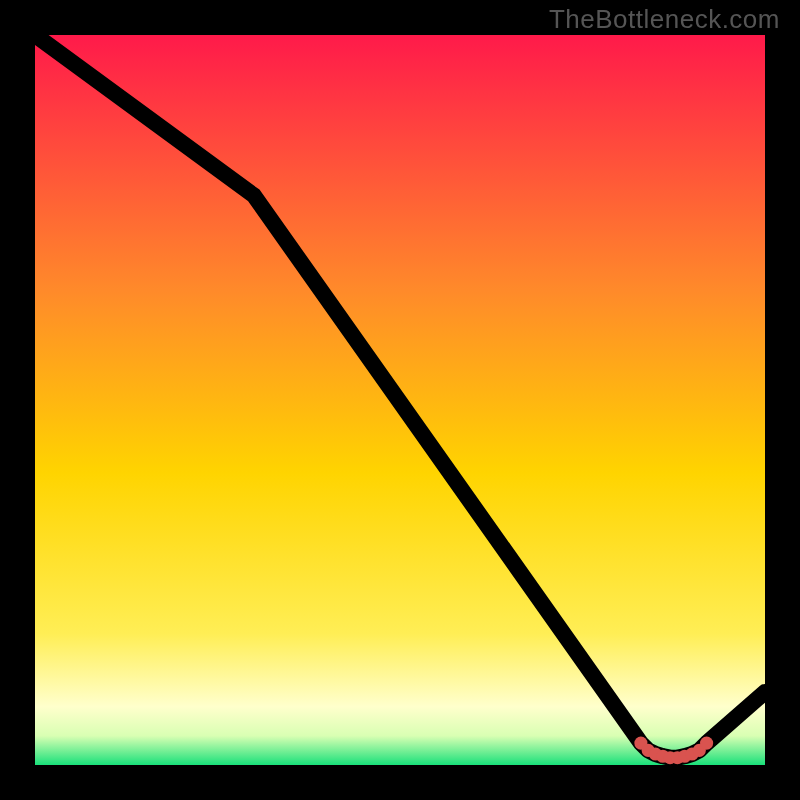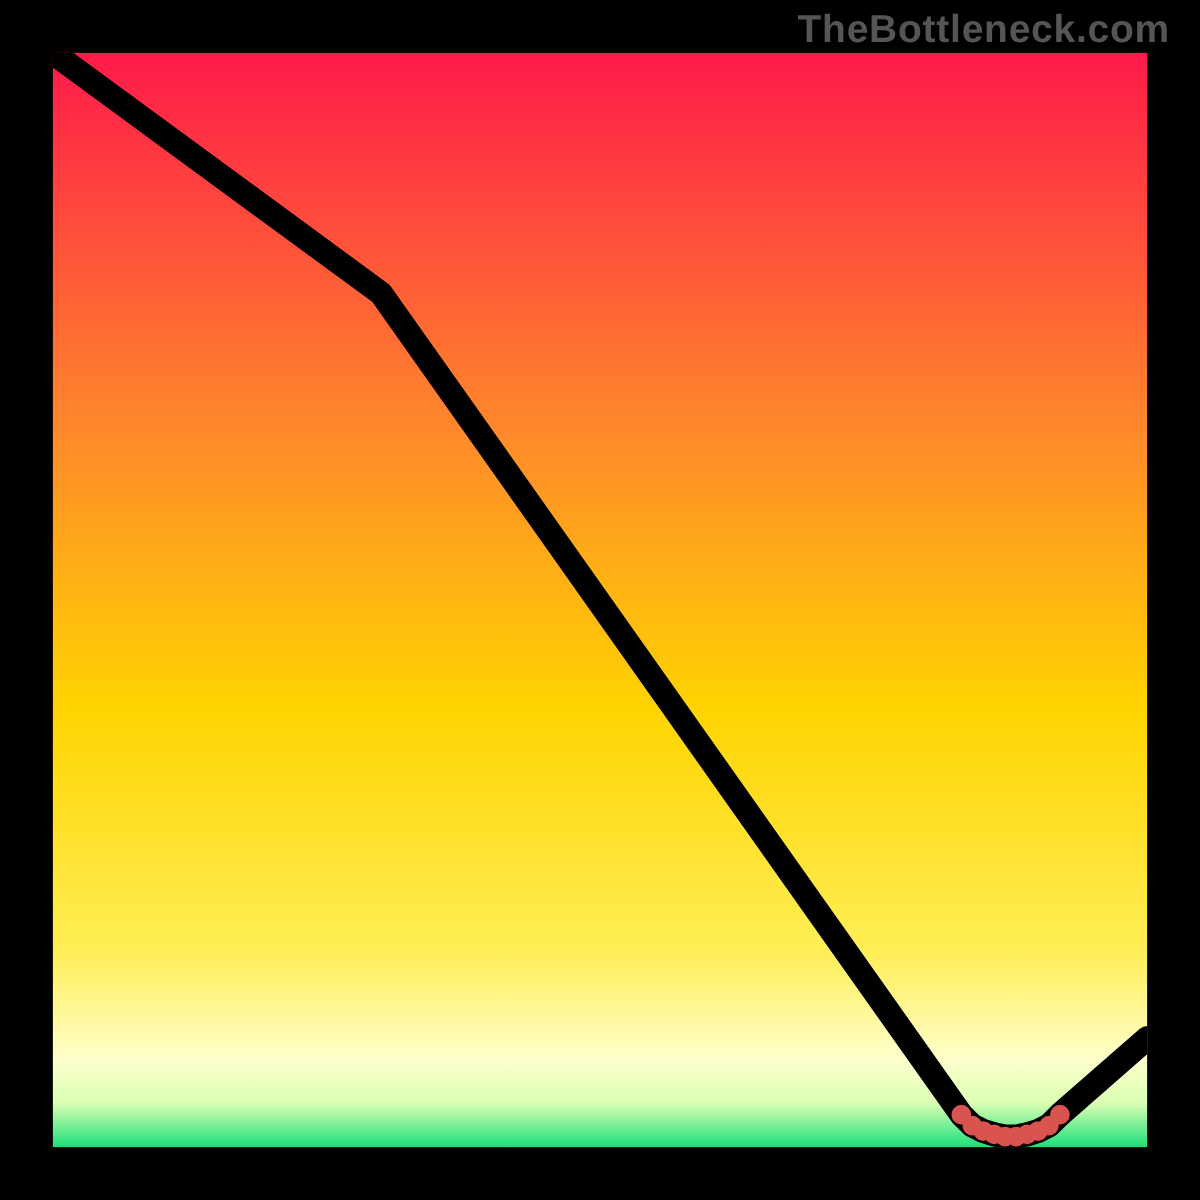--- a/index.html
+++ b/index.html
@@ -17,21 +17,21 @@
     height: 800px;
     background: #000;
   }
   .watermark {
     position: absolute;
     top: 4px;
     right: 20px;
     color: #555;
     font-size: 26px;
     letter-spacing: 0.5px;
-    font-weight: 700;
+    font-weight: 400;
   }
   .plot-area {
     position: absolute;
     left: 35px;
     top: 35px;
     width: 730px;
     height: 730px;
     overflow: hidden;
   }
   .gradient {

